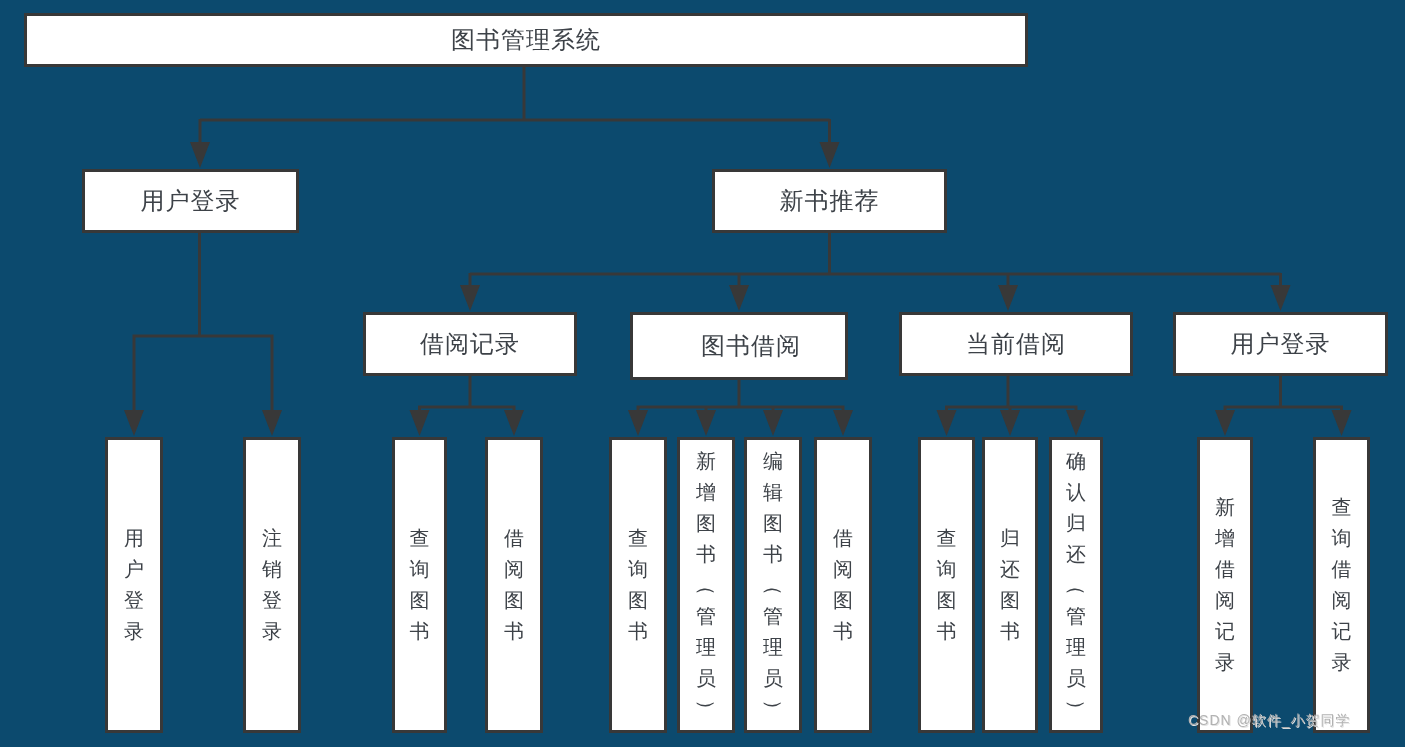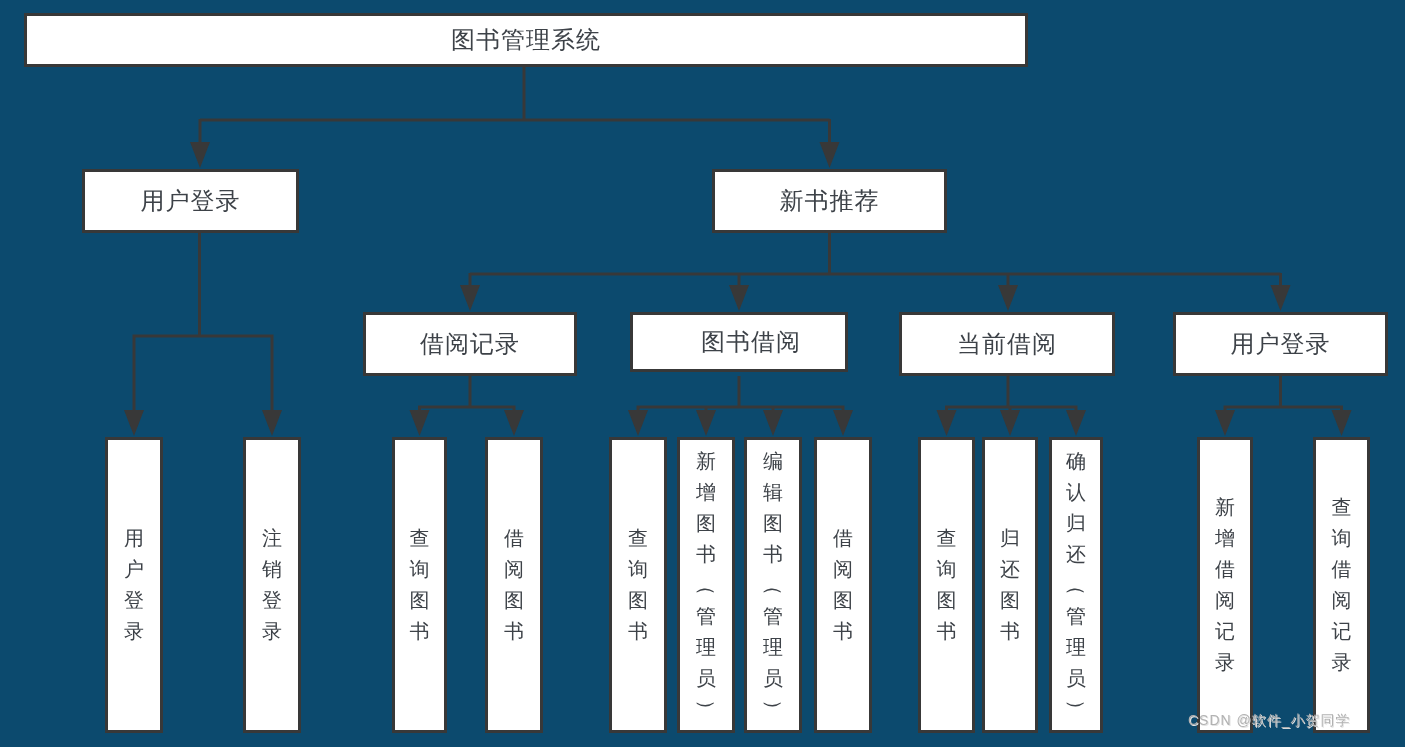--- a/index.html
+++ b/index.html
@@ -69,22 +69,22 @@
       <polygon points="1331.5,410 1351.5,410 1341.5,436"></polygon>
     </g>
   </svg>
 
   <div class="node hnode" style="left:24px;top:13px;width:1004px;height:54px;">图书管理系统</div>
 
   <div class="node hnode" style="left:82px;top:169px;width:217px;height:64px;">用户登录</div>
   <div class="node hnode" style="left:712px;top:169px;width:235px;height:64px;">新书推荐</div>
 
   <div class="node hnode" style="left:363px;top:312px;width:214px;height:64px;">借阅记录</div>
-  <div class="node hnode" style="left:630px;top:312px;width:218px;height:60px;padding-left:24px;">图书借阅</div>
-  <div class="node hnode" style="left:899px;top:312px;width:216px;height:64px;">当前借阅</div>
+  <div class="node hnode" style="left:630px;top:312px;width:218px;height:68px;padding-left:24px;">图书借阅</div>
+  <div class="node hnode" style="left:899px;top:312px;width:234px;height:64px;">当前借阅</div>
   <div class="node hnode" style="left:1173px;top:312px;width:215px;height:64px;">用户登录</div>
 
   <div class="node vnode" style="left:105px;top:437px;width:58px;height:296px;">
       <div class="vchar">用</div>
       <div class="vchar">户</div>
       <div class="vchar">登</div>
       <div class="vchar">录</div>
     </div>
   <div class="node vnode" style="left:243px;top:437px;width:58px;height:296px;">
       <div class="vchar">注</div>

